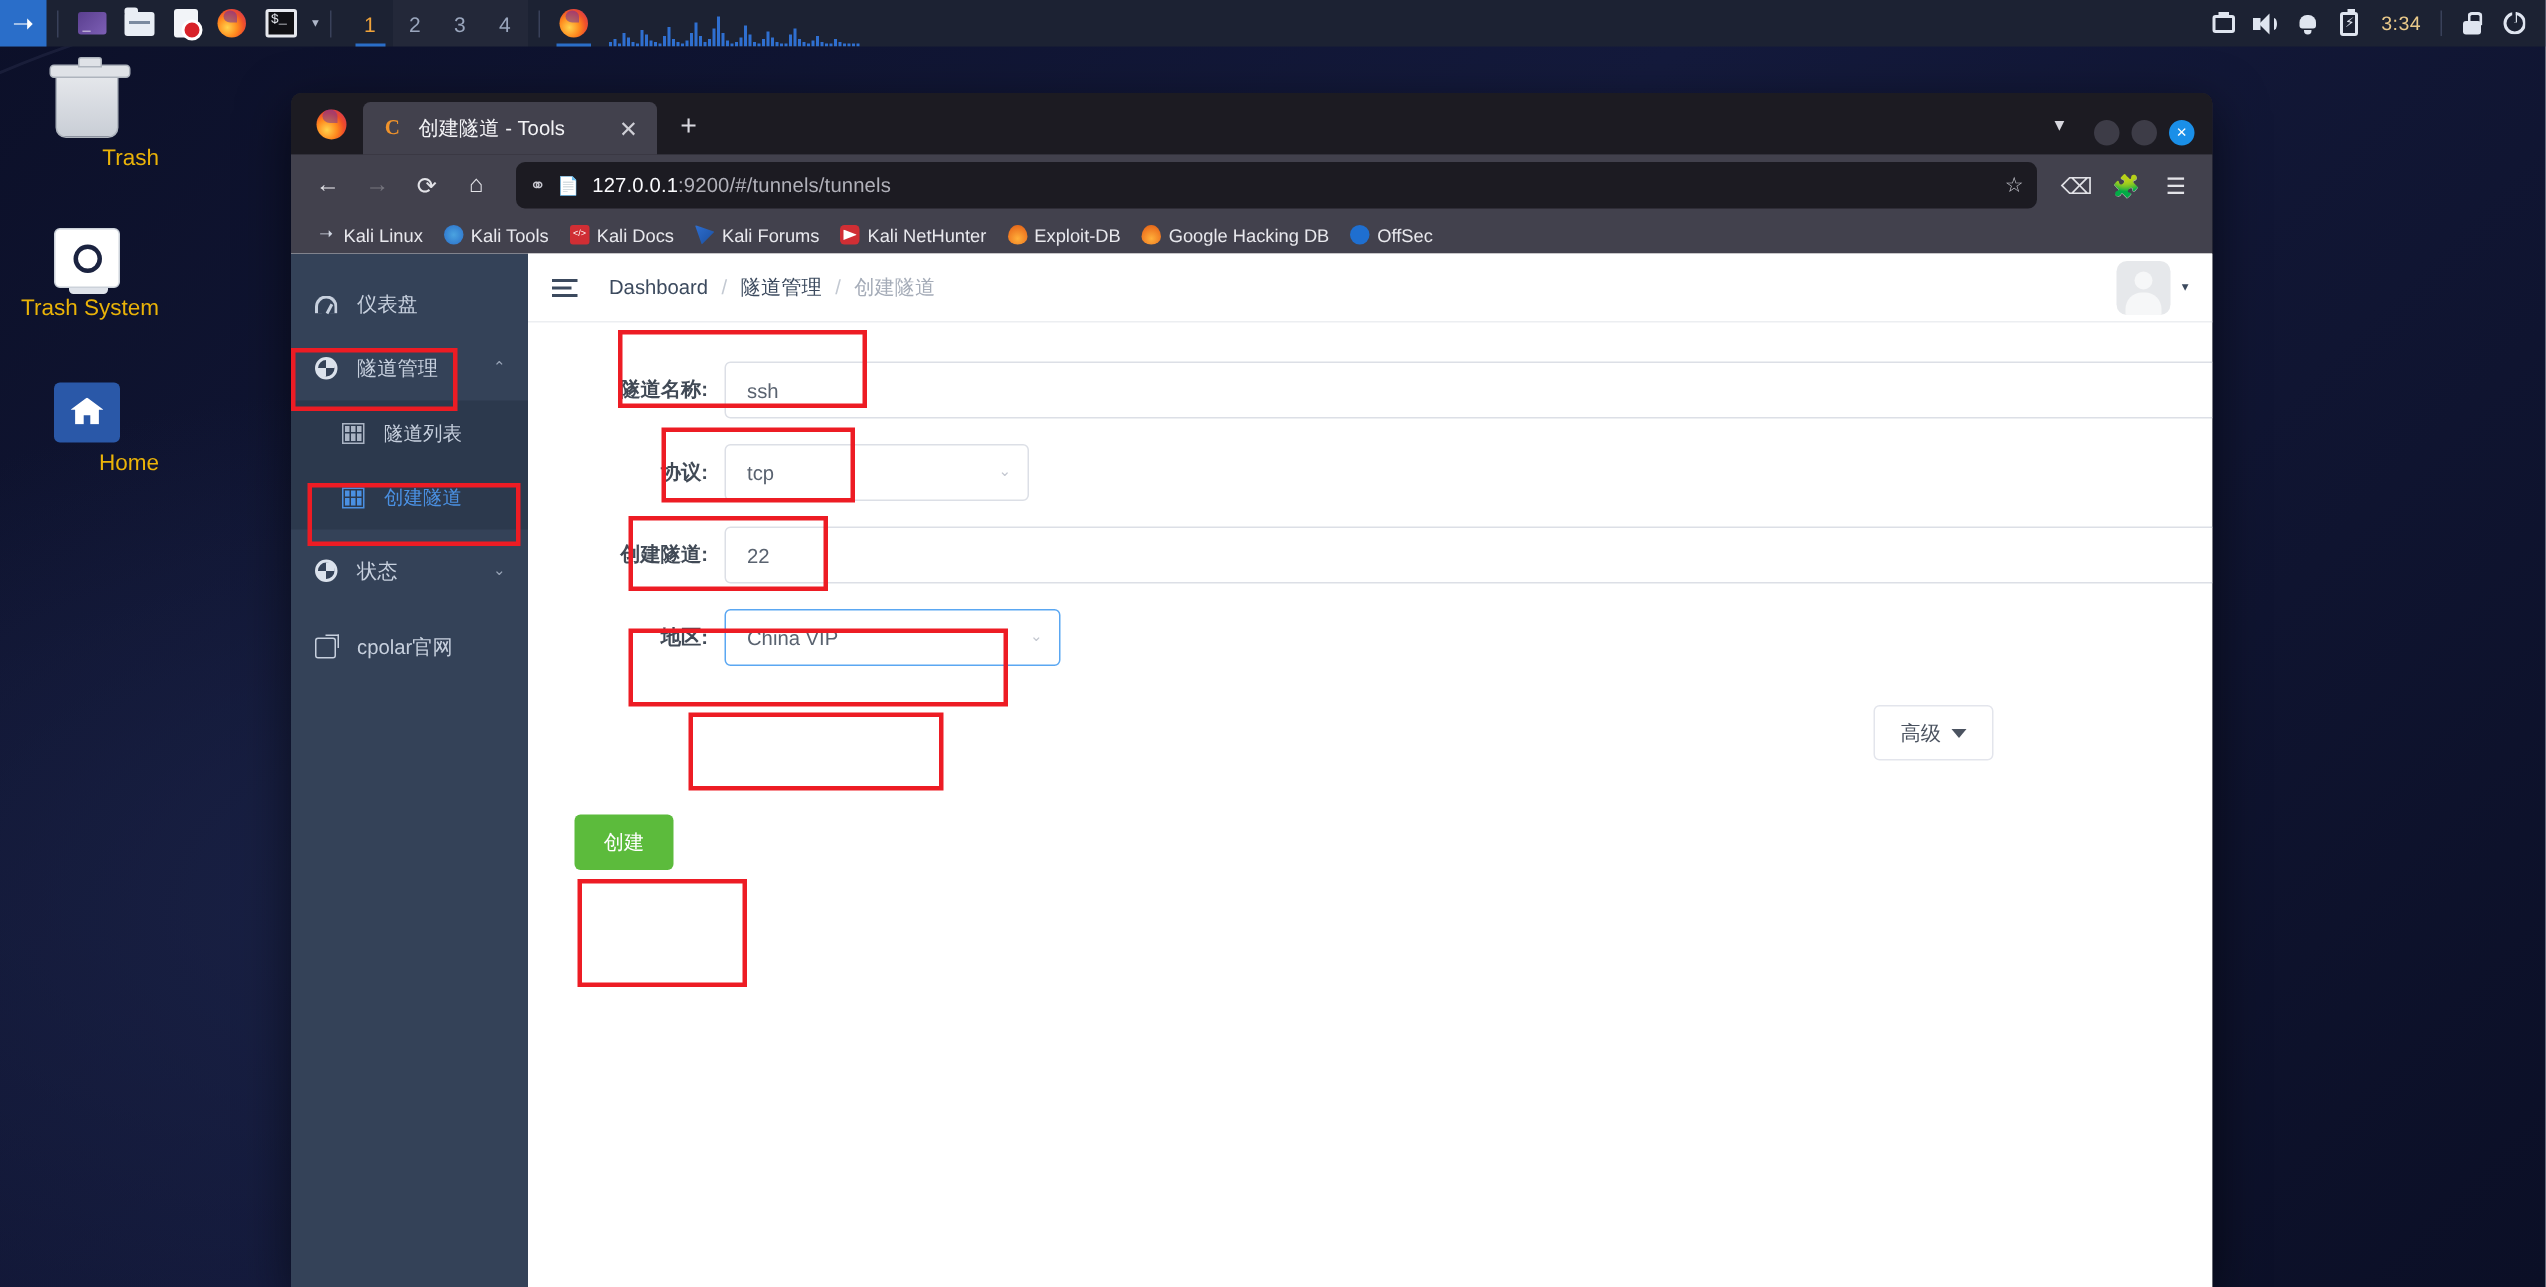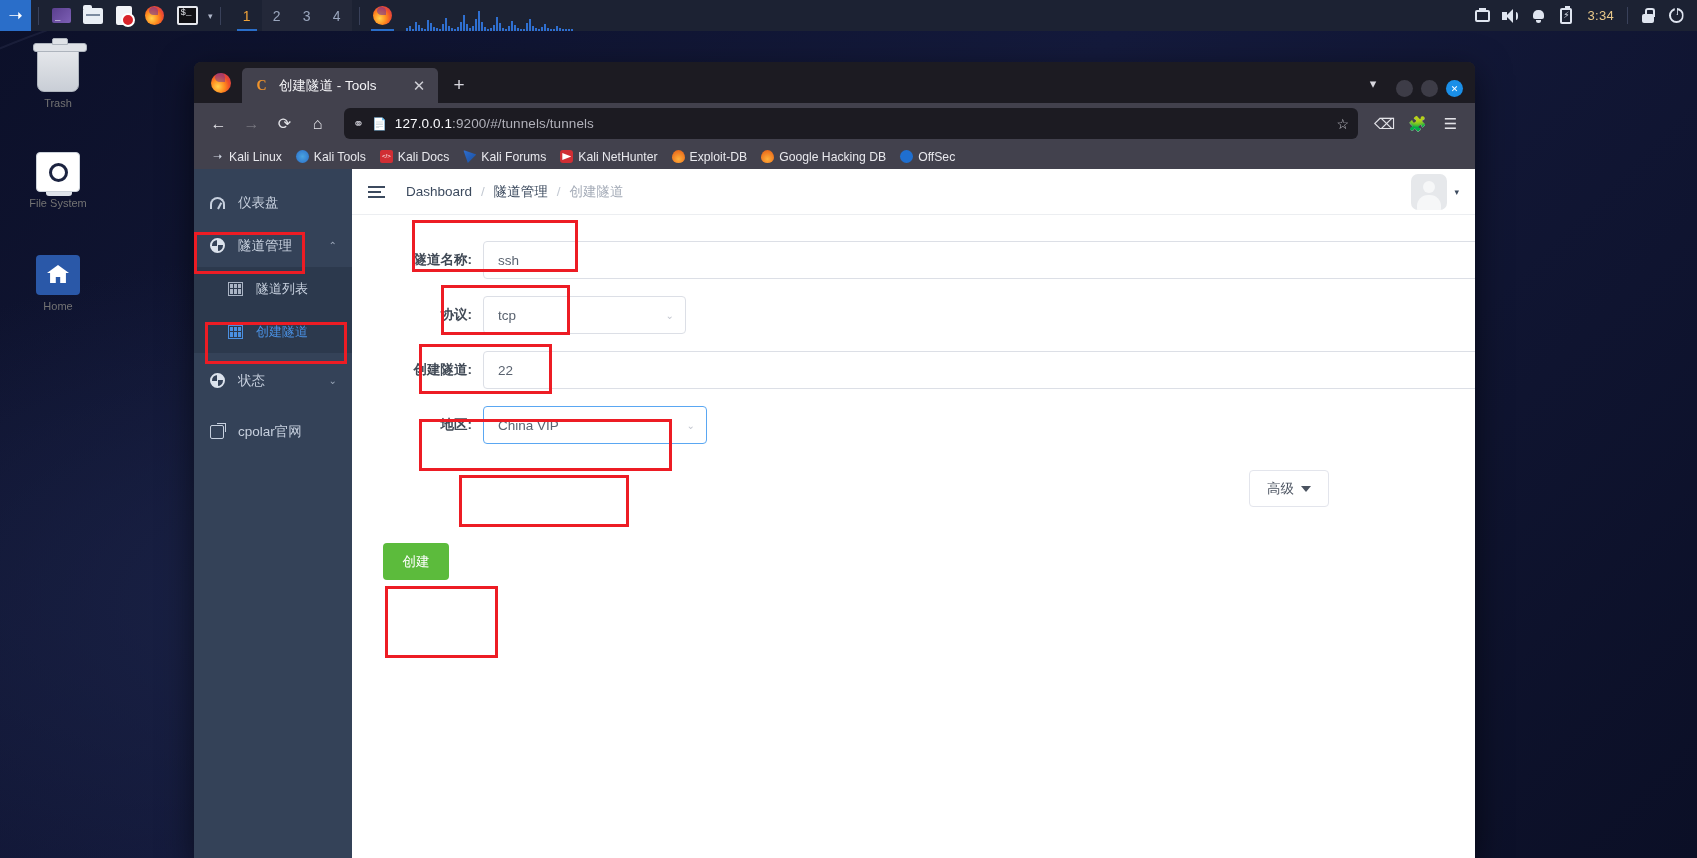--- a/index.html
+++ b/index.html
@@ -105,22 +105,22 @@
   .clock { font-size: 13px; color: #e9c98a; padding: 0 6px; letter-spacing: .3px;}
   .tray-sep{ width:1px;height:17px;background:#39415a;margin:0 5px;}
   .ic-lock{width:12px;height:15px;position:relative;}
   .ic-lock:before{content:"";position:absolute;left:0;bottom:0;width:12px;height:9px;background:#dfe5f0;border-radius:2px;}
   .ic-lock:after{content:"";position:absolute;left:3px;top:0;width:6px;height:7px;border:2px solid #dfe5f0;border-bottom:none;border-radius:3px 3px 0 0;}
   .ic-power{width:15px;height:15px;border:2px solid #dfe5f0;border-radius:50%;position:relative;clip-path: polygon(0 0,42% 0,42% 45%,58% 45%,58% 0,100% 0,100% 100%,0 100%);}
   .ic-power:after{content:"";position:absolute;left:5px;top:-3px;width:2px;height:8px;background:#dfe5f0;}
 
   
   .desk-icon {
-    position: absolute; width: 96px; text-align: center; color: #737373;
-    font-size: 11px; z-index: 5;
+    position: absolute; width: 96px; text-align: right; color: #eab308;
+    font-size: 15px; z-index: 5;
   }
   .desk-icon .glyph { margin: 0 auto 5px; }
   .trash-can {
     width: 42px; height: 44px; margin: 0 auto 6px;
     background: linear-gradient(180deg,#e6e8ec 0%,#c9ced6 100%);
     border-radius: 4px 4px 7px 7px; position: relative; border:1px solid #aeb4bd;
   }
   .trash-can:before { content:""; position:absolute; left:-5px; top:-6px; width:52px; height:7px; background:#dfe2e7; border-radius:3px; border:1px solid #aeb4bd;}
   .trash-can:after { content:""; position:absolute; left:14px; top:-11px; width:14px; height:5px; background:#dfe2e7; border-radius:2px 2px 0 0;border:1px solid #aeb4bd;}
   .fs-box {
@@ -311,21 +311,21 @@
 </div>
 
 <div class="desk-icon" style="left:10px; top:48px;">
   <div class="glyph trash-can"></div>
   <div>Trash</div>
 </div>
 <div class="desk-icon" style="left:10px; top:152px;">
   <div class="glyph fs-box">
       <div class="ring"></div>
     </div>
-  <div>File System</div>
+  <div>Trash System</div>
 </div>
 <div class="desk-icon" style="left:10px; top:255px;">
   <div class="glyph home-house"></div>
   <div>Home</div>
 </div>
 
 <div id="panel">
   <div class="panel-left">
     <div class="kali-btn">
       <span class="kali-glyph">➝</span>

